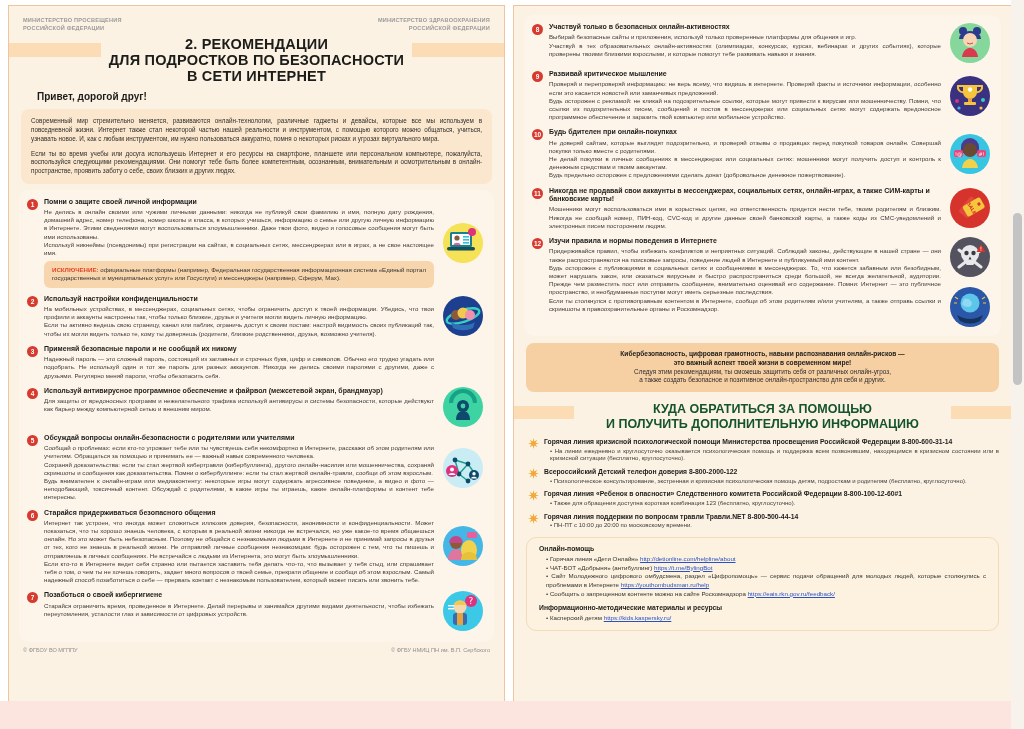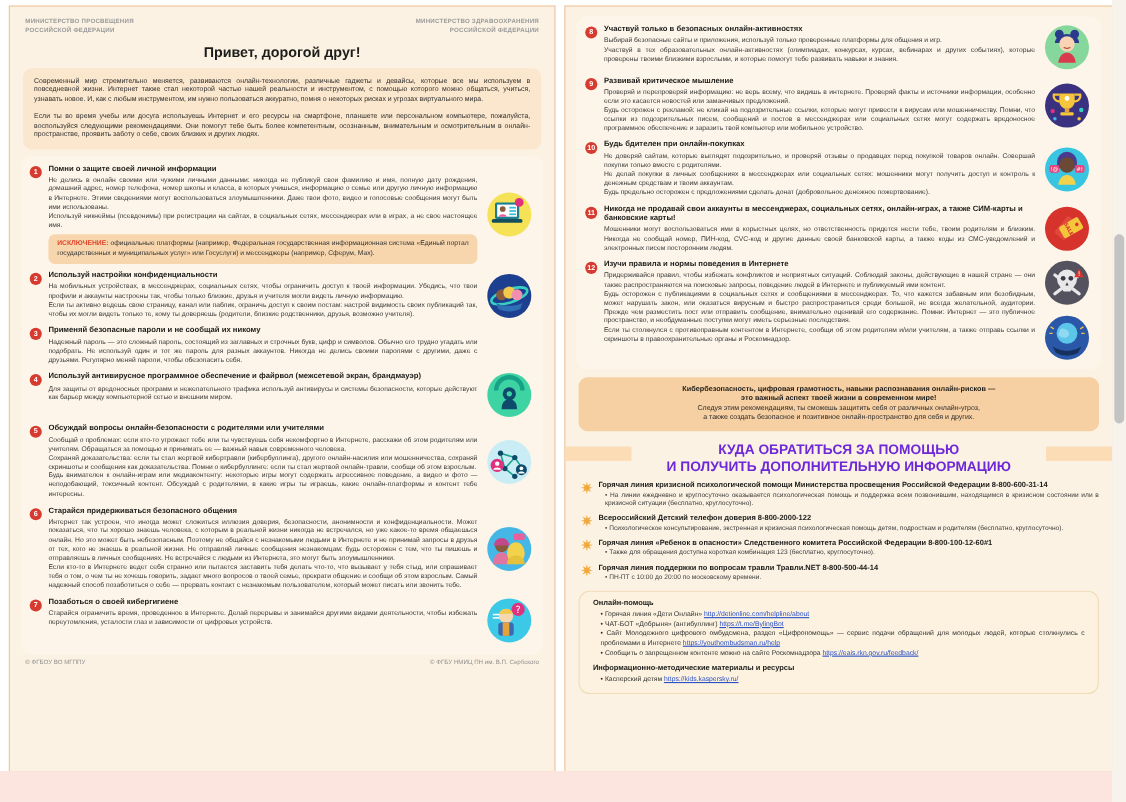--- a/index.html
+++ b/index.html
@@ -16,21 +16,21 @@
 
   
   .ministries { display:flex; justify-content:space-between; padding:10px 14px 0 14px; }
   .ministry { font-size:5.6px; font-weight:bold; color:#9b9b9b; letter-spacing:.2px; white-space:pre-line; line-height:1.5; }
   .ministry.right { text-align:right; }
 
   .title-wrap { position:relative; text-align:center; margin-top:3px; }
   .title-bar { position:absolute; top:7px; width:92px; height:14px; background:#fbdcb4; }
   .title-bar.l { left:0; } .title-bar.r { right:0; }
   .doc-title { font-size:14.5px; font-weight:800; color:#1c1c1a; line-height:1.12; white-space:pre-line; letter-spacing:.2px; }
-  .greeting { text-align:center; font-size:13px; font-weight:bold; color:#1c1c1a; margin-top:7px; }
+  .greeting { font-size:10px; font-weight:bold; color:#1c1c1a; margin-top:7px;margin-left:28px; }
 
   .intro-box { margin:7px 12px 0 12px; background:#fbe7cd; border-radius:8px; padding:8px 10px; }
   .intro-box p { font-size:6.3px; line-height:1.38; color:#2e2e2e; text-align:justify; white-space:pre-line; }
   .intro-box p + p { margin-top:6px; }
 
   
   .items-panel { margin:6px 10px 0 10px; background:#fdf5e9; border-radius:10px; padding:8px 8px 4px 8px; }
   .item { display:flex; gap:6px; margin-bottom:7px; }
   .item-num { flex:none; width:11px; height:11px; border-radius:50%; background:#d73a2e; color:#fff;
               font-size:6.5px; font-weight:bold; line-height:11px; text-align:center; margin-top:1px; }
@@ -50,21 +50,21 @@
   
   .items-panel2 { margin:9px 10px 0 10px; background:#fdf5e9; border-radius:10px; padding:8px 8px 2px 8px; }
 
   .callout { margin:7px 12px 0 12px; background:#f6cfa2; border-radius:8px; padding:7px 16px; text-align:center; }
   .callout-bold { font-size:6.6px; font-weight:bold; color:#1c1c1a; line-height:1.35; white-space:pre-line; }
   .callout-rest { font-size:6.4px; color:#2e2e2e; line-height:1.35; white-space:pre-line; }
 
   .help-title-wrap { position:relative; text-align:center; margin-top:10px; }
   .help-bar { position:absolute; top:4px; width:60px; height:13px; background:#fbdcb4; }
   .help-bar.l { left:0; } .help-bar.r { right:0; }
-  .help-title { font-size:12.5px; font-weight:800; color:#6d28d9; line-height:1.2; white-space:pre-line; }
+  .help-title { font-size:12.5px; font-weight:800; color:#14532d; line-height:1.2; white-space:pre-line; }
   .help-subtitle { text-align:center; font-size:9px; font-weight:bold; color:#e02320; margin-top:7px; }
 
   .hotlines { margin:6px 12px 0 14px; }
   .hotline { display:flex; gap:5px; margin-bottom:5px; }
   .star { flex:none; width:11px; height:11px; margin-top:0; }
   .hotline-main { flex:1; }
   .hotline-title { font-size:6.8px; font-weight:bold; color:#1c1c1a; line-height:1.25; }
   .hotline-note { font-size:6px; color:#3d3d3d; line-height:1.3; margin-top:1px; padding-left:6px; text-align:justify; }
   .hotline-note::before { content:"•  "; }
 
@@ -79,20 +79,27 @@
 <body>
 
 <div class="page page-left">
   <div class="ministries">
     <div class="ministry">МИНИСТЕРСТВО ПРОСВЕЩЕНИЯ
 РОССИЙСКОЙ ФЕДЕРАЦИИ</div>
     <div class="ministry right">МИНИСТЕРСТВО ЗДРАВООХРАНЕНИЯ
 РОССИЙСКОЙ ФЕДЕРАЦИИ</div>
   </div>
 
+  <div class="title-wrap">
+    <div class="title-bar l"></div>
+    <div class="title-bar r"></div>
+    <div class="doc-title">2. РЕКОМЕНДАЦИИ
+ДЛЯ ПОДРОСТКОВ ПО БЕЗОПАСНОСТИ
+В СЕТИ ИНТЕРНЕТ</div>
+  </div>
   <div class="greeting">Привет, дорогой друг!</div>
 
   <div class="intro-box">
     <p>Современный мир стремительно меняется, развиваются онлайн-технологии, различные гаджеты и девайсы, которые все мы используем в повседневной жизни. Интернет также стал некоторой частью нашей реальности и инструментом, с помощью которого можно общаться, учиться, узнавать новое. И, как с любым инструментом, им нужно пользоваться аккуратно, помня о некоторых рисках и угрозах виртуального мира.</p>
     <p>Если ты во время учебы или досуга используешь Интернет и его ресурсы на смартфоне, планшете или персональном компьютере, пожалуйста, воспользуйся следующими рекомендациями. Они помогут тебе быть более компетентным, осознанным, внимательным и осмотрительным в онлайн-пространстве, проявить заботу о себе, своих близких и других людях.</p>
   </div>
 
   <div class="items-panel">
 
     <div class="item">

